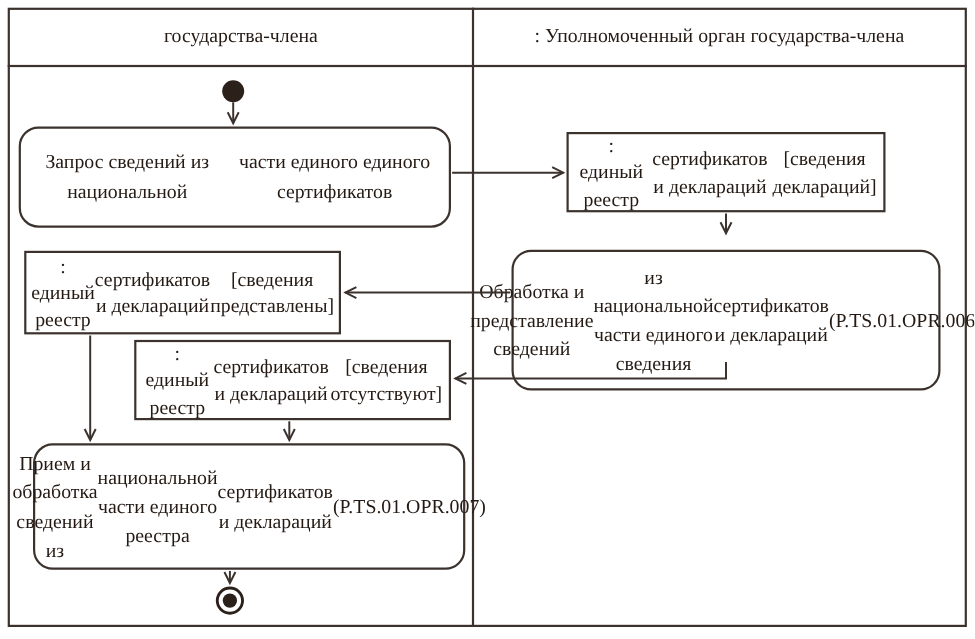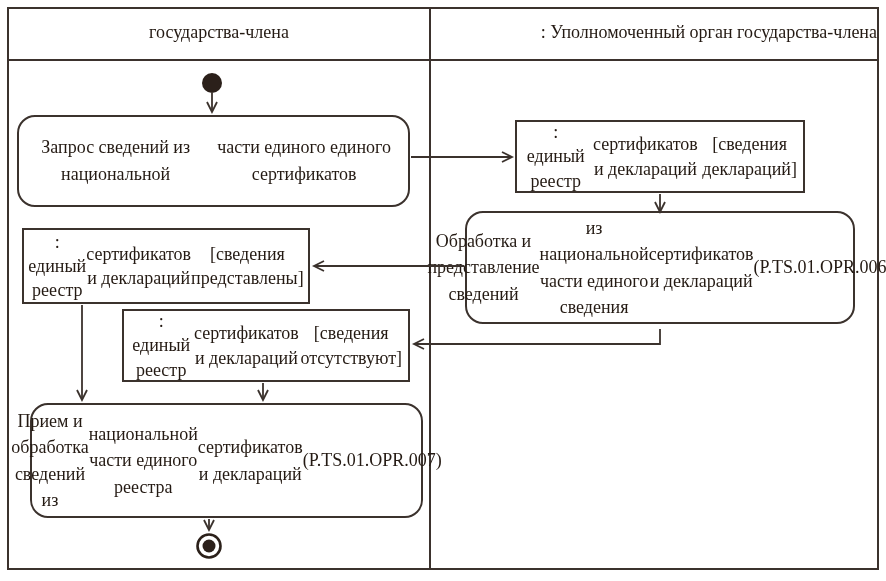--- a/index.html
+++ b/index.html
@@ -39,36 +39,36 @@
   }
   .lane-header {
     position: absolute;
     top: 7px; height: 52px;
     display: flex; flex-direction: column;
     align-items: center; justify-content: center;
     font-size: 18px; line-height: 1.28;
     text-align: center;
   }
   .lane-header.left  { left: 9px;  width: 420px; }
-  .lane-header.right { left: 431px; width: 446px; align-items: flex-end; }
+  .lane-header.right { left: 431px; width: 446px; }
   .box {
     position: absolute;
     display: flex; flex-direction: row;
     align-items: center; justify-content: center;
     text-align: center;
     font-size: 18px; line-height: 1.5;
     border: 2px solid var(--line);
     background: var(--background);
     padding: 2px 6px;
   }
   .box.action { border-radius: 18px; }
   .box.object { border-radius: 0; }
   #box-request            { left: 17px;  top: 115px; width: 393px; height: 92px; }
   #box-registry-requested { left: 515px; top: 120px; width: 290px; height: 73px; line-height: 1.35; }
-  #box-process-provide    { left: 465px; top: 211px; width: 390px; height: 113px; line-height: 1.45; }
+  #box-process-provide    { left: 465px; top: 227px; width: 390px; height: 128px; line-height: 1.45; }
   #box-registry-provided  { left: 22px;  top: 228px; width: 288px; height: 76px; line-height: 1.35; }
   #box-registry-missing   { left: 122px; top: 309px; width: 288px; height: 73px; line-height: 1.35; }
   #box-receive-process    { left: 30px;  top: 403px; width: 393px; height: 115px; line-height: 1.45; }
   .connectors {
     position: absolute;
     left: 0; top: 0;
     width: 886px; height: 581px;
     pointer-events: none;
   }
   .connectors .wire {

